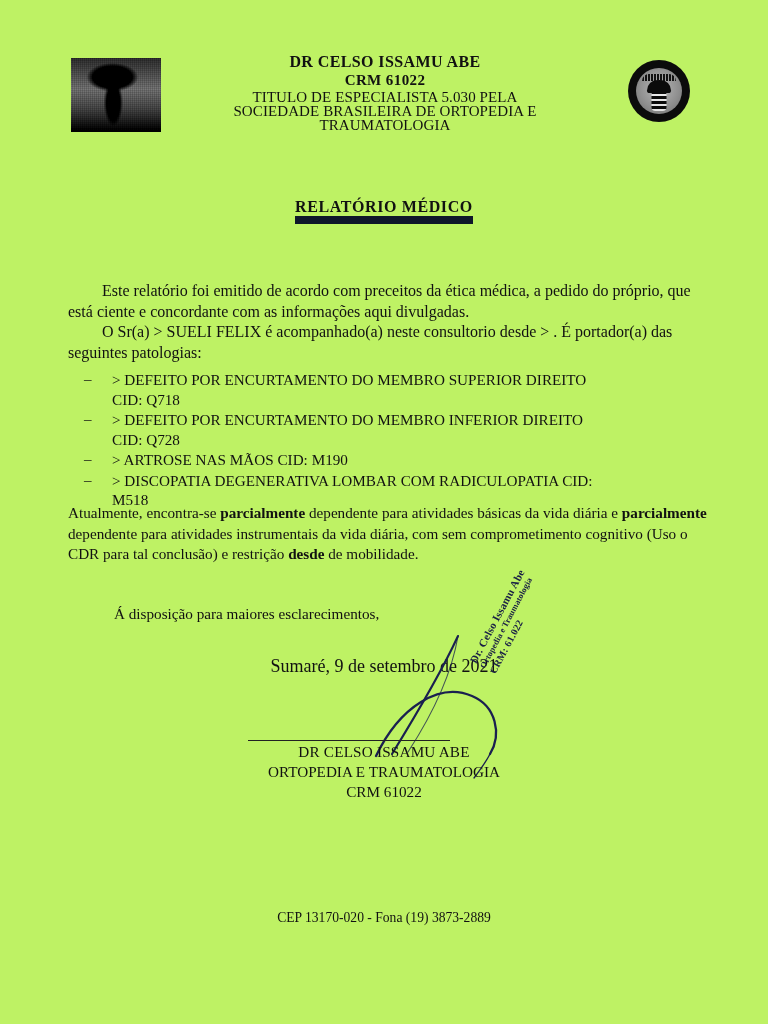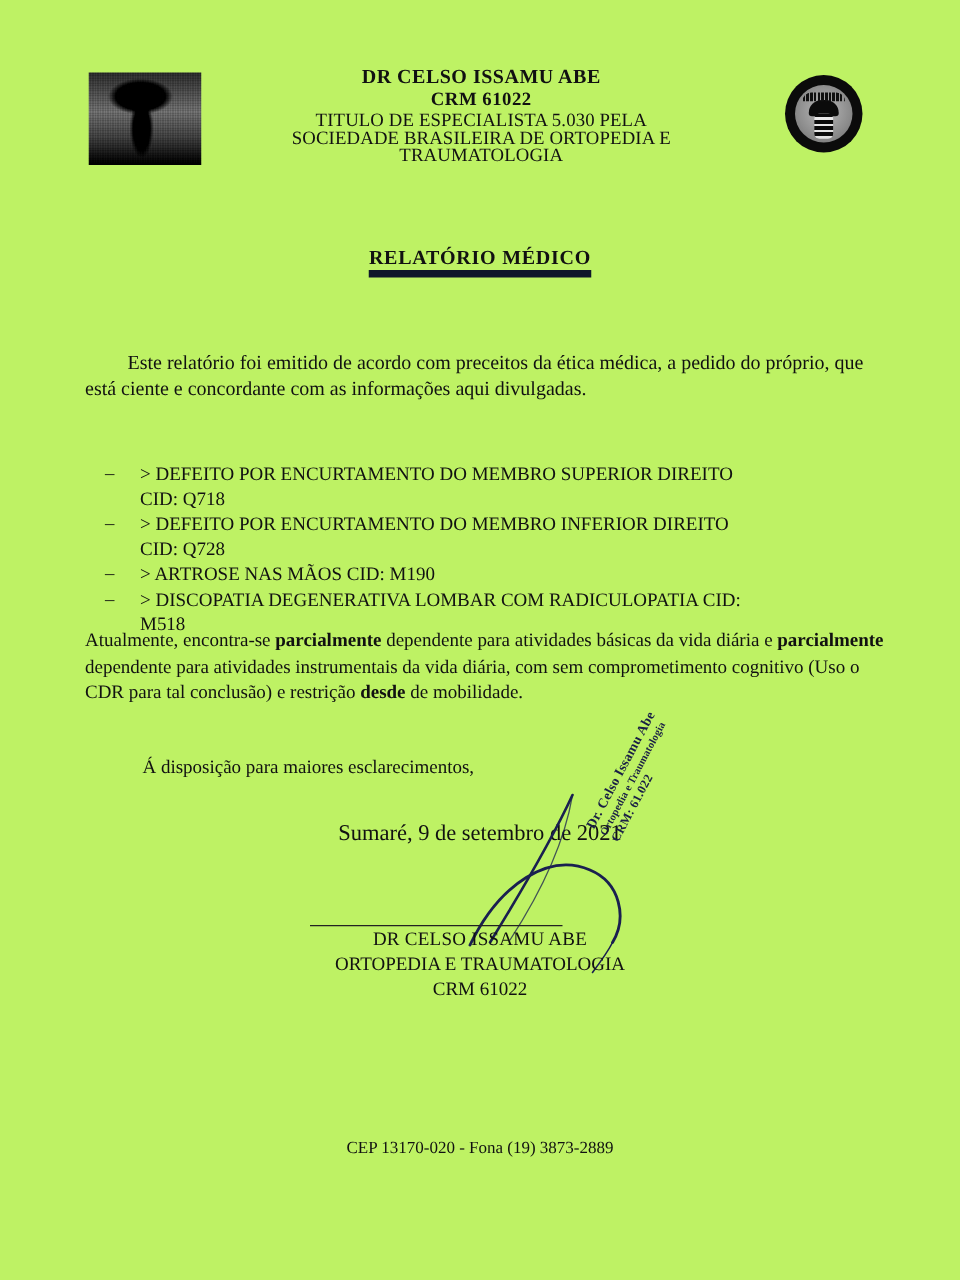--- a/index.html
+++ b/index.html
@@ -135,21 +135,21 @@
     position: absolute;
     top: 198px;
     left: 0;
     width: 768px;
     text-align: center;
     font-size: 16px;
     font-weight: bold;
     letter-spacing: 0.6px;
   }
   .doc-title span.u {
-    border-bottom: 6px solid #0f172a;
+    border-bottom: 8px solid #0f172a;
     padding-bottom: 1px;
   }
 
   
   .body-block {
     position: absolute;
     left: 68px;
     top: 281px;
     width: 635px;
     font-size: 16px;
@@ -286,20 +286,21 @@
       </div>
     </div>
   </div>
 
   <div class="doc-title">
     <span class="u">RELATÓRIO MÉDICO</span>
   </div>
 
   <div class="body-block">
     <p class="para indent">Este relatório foi emitido de acordo com preceitos  da ética médica, a pedido do próprio, que está ciente e concordante com as informações aqui divulgadas.</p>
+    <p class="para indent"><span>O Sr(a) &gt; </span><span>SUELI FELIX</span><span> é acompanhado(a) neste consultorio desde &gt;  . É portador(a) das seguintes patologias:</span></p>
   </div>
 
   <div class="path-list">
     <div class="path-item">
       <div class="path-dash">–</div>
       <div class="path-text">
         <div>&gt; DEFEITO POR ENCURTAMENTO DO MEMBRO SUPERIOR DIREITO</div>
         <div>CID: Q718</div>
       </div>
     </div>

